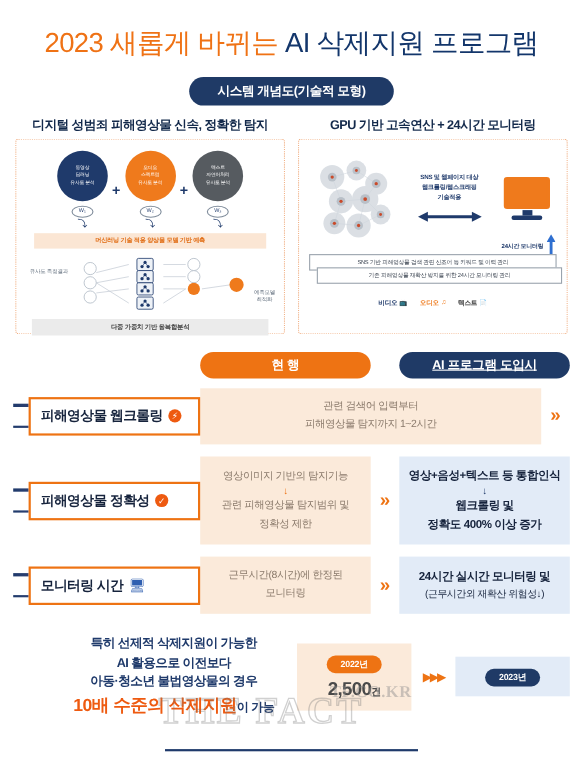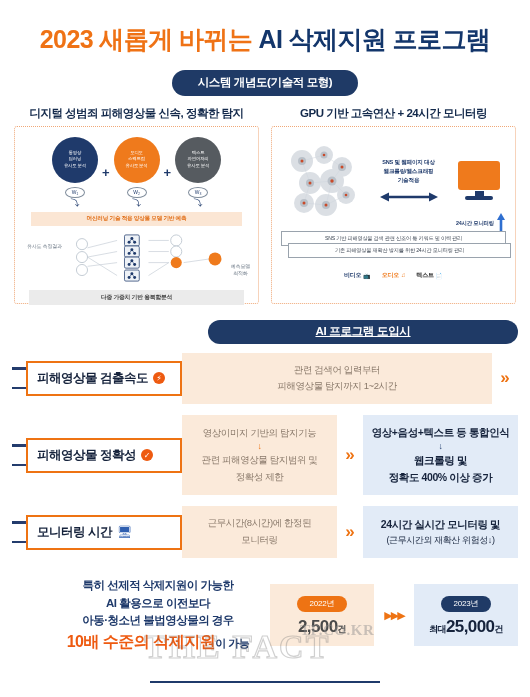--- a/index.html
+++ b/index.html
@@ -7,21 +7,21 @@
   html, body {
     width: 530px; height: 697px;
     background: #ffffff;
     font-family: "Liberation Sans", "DejaVu Sans", sans-serif;
     overflow: hidden;
   }
   #page { position: relative; width: 530px; height: 697px; background: #fff; overflow: hidden; }
 
   
   .title-wrap { text-align: center; padding-top: 26px; }
-  .title { font-size: 25px; font-weight: bold; letter-spacing: -0.6px; line-height: 1.1; white-space: nowrap; }
+  .title { font-size: 25px; font-weight: normal; letter-spacing: -0.6px; line-height: 1.1; white-space: nowrap; }
   .title .t-orange { color: #ef7215; }
   .title .t-navy { color: #13366b; }
 
   .pill-heading {
     display: inline-block;
     background: #1f3a66;
     color: #fff;
     font-size: 11.5px;
     font-weight: bold;
     padding: 5px 26px 6px;
@@ -146,21 +146,21 @@
   .bottom { display: flex; align-items: center; padding: 8px 12px 0 12px; gap: 6px; margin-left: 40px; }
   .bottom-msg { flex: 1 1 auto; text-align: center; letter-spacing: -0.5px; }
   .bm-line { font-size: 11.5px; font-weight: bold; color: #1f3a6b; line-height: 1.55; }
   .bm-line.big { font-size: 16px; color: #ee5a10; line-height: 1.45; }
   .bm-line.big .tail { font-size: 11px; color: #1f3a6b; }
 
   .stat-box { width: 104px; flex: 0 0 auto; text-align: center; padding: 8px 2px 9px; }
   .stat-box.cur { background: #fbeada; }
   .stat-box.ai { background: #e2ebf7; }
   .stat-pill {
-    display: inline-block; color: #fff; font-size: 8px; font-weight: normal;
+    display: inline-block; color: #fff; font-size: 8px; font-weight: bold;
     border-radius: 12px; padding: 2px 13px 3px; letter-spacing: -0.2px;
   }
   .stat-pill.cur { background: #ee7313; }
   .stat-pill.ai { background: #1f3a66; }
   .stat-val { margin-top: 5px; font-size: 17px; font-weight: bold; color: #4a4a4a; letter-spacing: -0.6px; white-space: nowrap; }
   .stat-val.ai { color: #16233c; }
   .stat-val .unit { font-size: 9px; }
   .stat-val .pre { font-size: 9px; }
   .tri-gap { width: 28px; flex: 0 0 auto; text-align: center; color: #ee7313; font-size: 11px; letter-spacing: -2px; }
 
@@ -401,32 +401,33 @@
         </div>
 
       </div>
     </div>
   </div>
 
   <div class="compare">
 
     <div class="head-row">
       <div class="head-spacer"></div>
+      <div class="head-pill cur">현 행</div>
       <div class="head-gap"></div>
       <div class="head-pill ai">AI 프로그램 도입시</div>
     </div>
 
     <div class="row">
       <div class="row-label-cell">
         <div class="label-bars">
           <div class="label-bar b1"></div>
           <div class="label-bar"></div>
         </div>
         <div class="label-box">
-          <span class="label-text">피해영상물 검출속도</span>
+          <span class="label-text">피해영상물 웹크롤링</span>
           <span class="badge-ico">⚡</span>
         </div>
       </div>
       <div class="cell cur">
         <span>관련 검색어 입력부터</span>
         <span>피해영상물 탐지까지 1~2시간</span>
       </div>
       <div class="arrow-cell">»</div>
     </div>
 
@@ -493,23 +494,20 @@
       <span class="stat-pill cur">2022년</span>
       <div class="stat-val">
         <span>2,500</span><span class="unit">건</span>
       </div>
     </div>
 
     <div class="tri-gap">▶▶▶</div>
 
     <div class="stat-box ai">
       <span class="stat-pill ai">2023년</span>
-      <div class="stat-val ai">
-        <span class="pre">최대</span><span>25,000</span><span class="unit">건</span>
-      </div>
     </div>
   </div>
 
   <div class="wm-url">TF.CO.KR</div>
   <div class="wm-tf">THE FACT</div>
   <div class="footer-bar">
     <div class="footer-line"></div>
   </div>
 
 </div>

